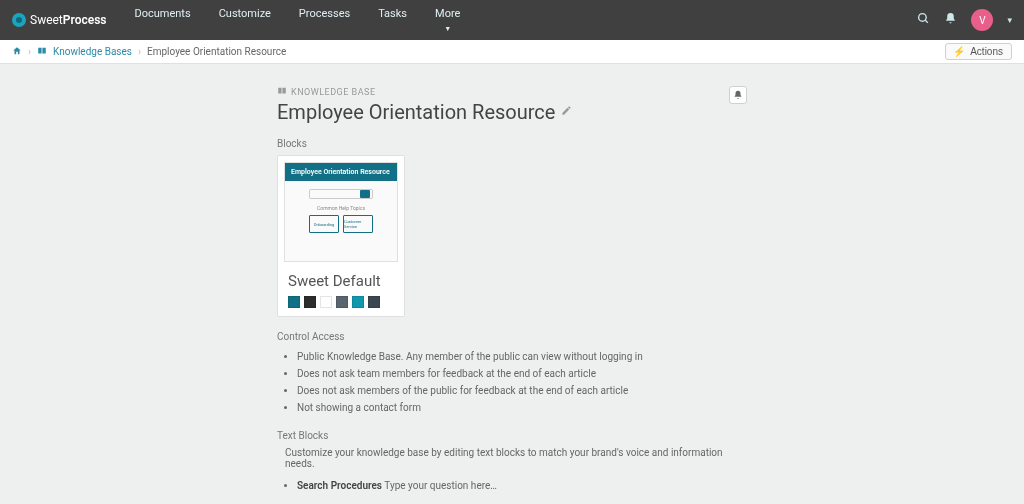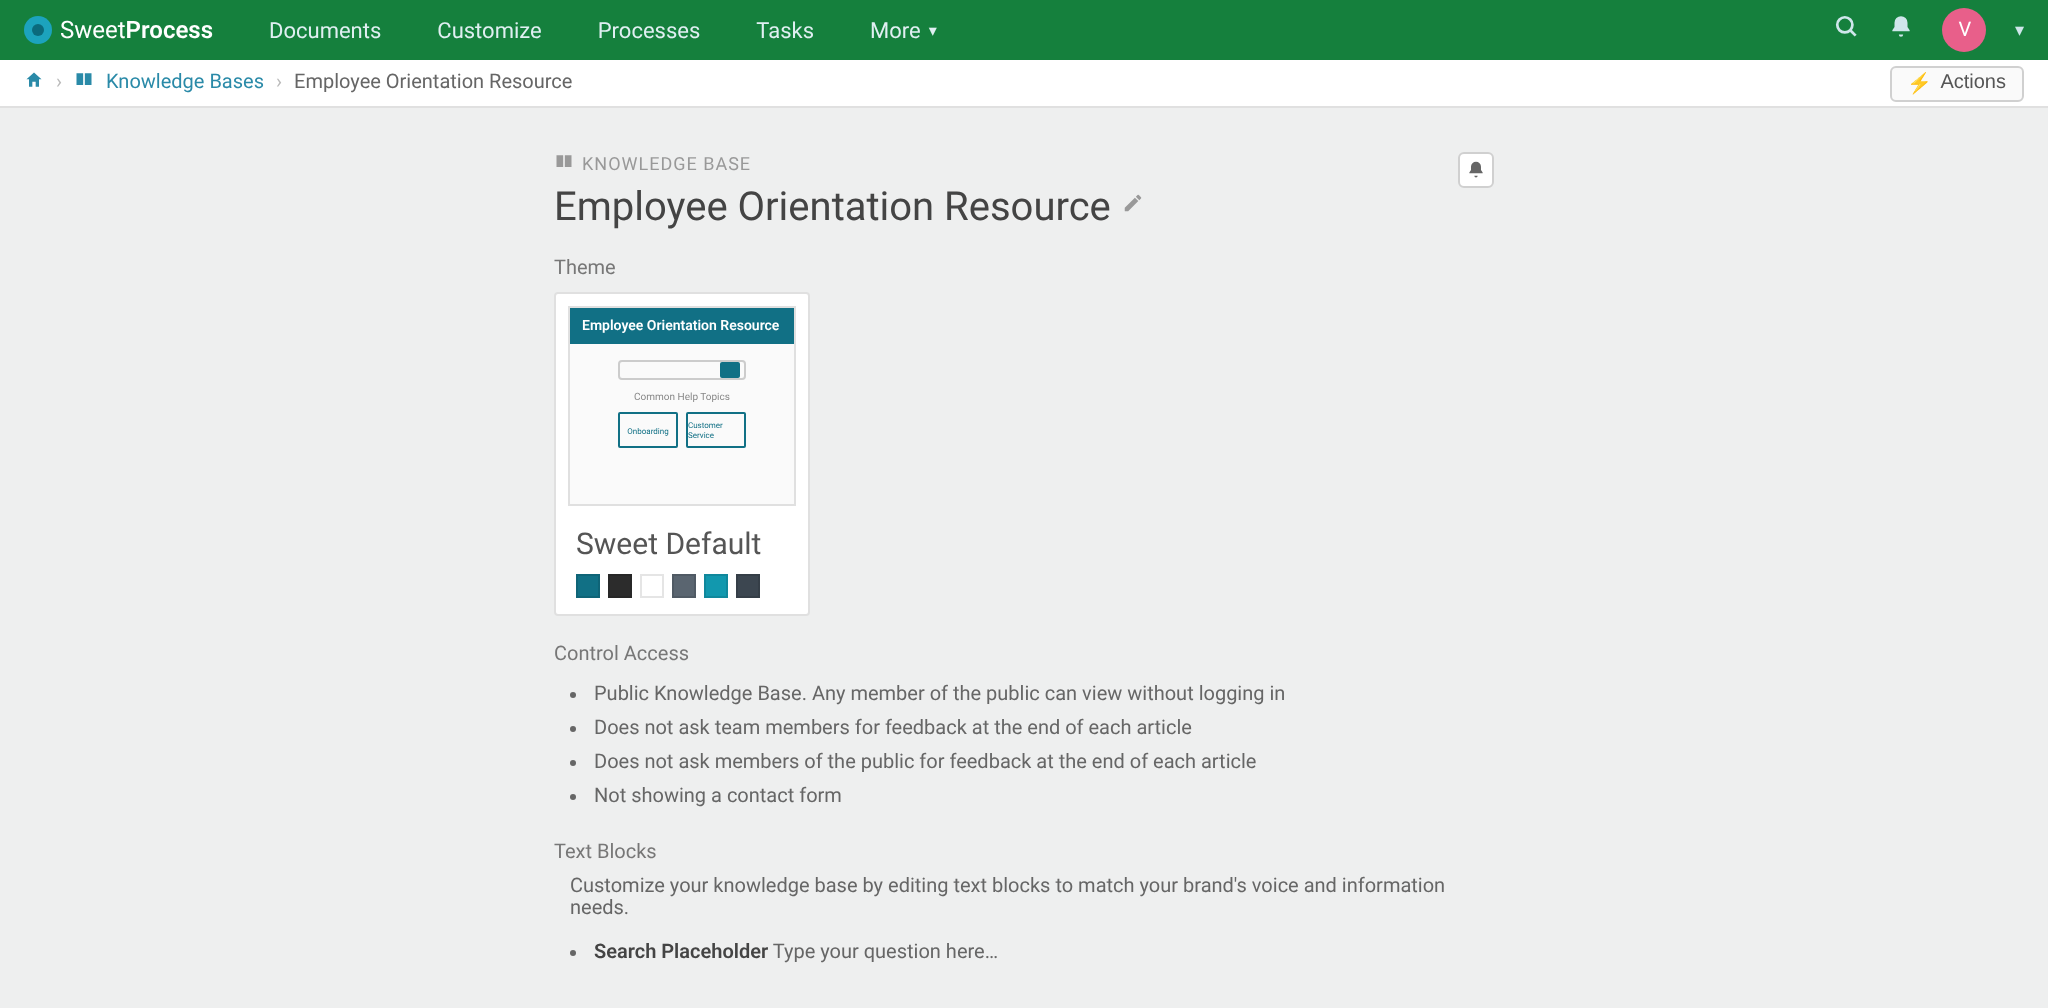--- a/index.html
+++ b/index.html
@@ -1,26 +1,26 @@
 <!DOCTYPE html>
 <html><head>
 <meta charset="utf-8">
 <style>
   * { margin: 0; padding: 0; box-sizing: border-box; }
   body { font-family: -apple-system, BlinkMacSystemFont, "Segoe UI", Roboto, Helvetica, Arial, sans-serif; background: #eeefef; color: #333; font-size: 12px; }
   
-  .topbar { background: #15803d; height: 30px; display: flex; align-items: center; padding: 0 12px; color: #fff; }
+  .topbar { background: #404040; height: 40px; display: flex; align-items: center; padding: 0 12px; color: #fff; }
   .logo { display: flex; align-items: center; margin-right: 28px; }
   .logo-icon { width: 14px; height: 14px; border-radius: 50%; background: #1ca3bd; margin-right: 4px; position: relative; }
   .logo-icon::before { content: ''; position: absolute; width: 6px; height: 6px; border-radius: 50%; background: #0b6a7c; top: 4px; left: 4px; }
   .logo-text { font-size: 12px; }
   .logo-text b { font-weight: 600; }
   .nav { display: flex; gap: 28px; justify-content: flex-end; }
   .nav a { color: #e0eff2; font-size: 11px; text-decoration: none; cursor: pointer; }
-  .nav-more { display: flex; align-items: center; gap: 4px; }
+  .nav-more { display: flex; align-items: center; gap: 4px; flex-direction: column; }
   .spacer { flex: 1; }
   .top-icons { display: flex; align-items: center; gap: 14px; }
   .top-icon { color: #cfe6eb; cursor: pointer; }
   .avatar { width: 22px; height: 22px; border-radius: 50%; background: #e85f8a; color: #fff; display: flex; align-items: center; justify-content: center; font-size: 10px; cursor: pointer; }
   .chev-down { font-size: 9px; color: #cfe6eb; cursor: pointer; }
 
   .breadcrumb-bar { background: #fff; border-bottom: 1px solid #e0e0e0; height: 24px; display: flex; align-items: center; padding: 0 12px; justify-content: space-between; }
   .breadcrumb { display: flex; align-items: center; gap: 6px; font-size: 10px; }
   .breadcrumb a { color: #2a8aa8; text-decoration: none; cursor: pointer; }
   .breadcrumb .sep { color: #bbb; }
@@ -136,21 +136,21 @@
     </div>
     <div class="title-row">
       <h1 class="title">Employee Orientation Resource</h1>
       <span class="edit-icon">
         <svg width="11" height="11" viewBox="0 0 24 24" fill="currentColor">
             <path d="M3 17.25V21h3.75L17.81 9.94l-3.75-3.75L3 17.25zM20.71 7.04a1 1 0 000-1.41l-2.34-2.34a1 1 0 00-1.41 0l-1.83 1.83 3.75 3.75 1.83-1.83z"></path>
           </svg>
       </span>
     </div>
 
-    <div class="section-label">Theme</div>
+    <div class="section-label">Blocks</div>
     <div class="theme-card">
       <div class="theme-preview">
         <div class="tp-header">
             <span class="tp-header-text">Employee Orientation Resource</span>
           </div>
         <div class="tp-body">
           <div class="tp-search">
               <div class="tp-search-btn"></div>
             </div>
           <div class="tp-heading">Common Help Topics</div>
@@ -182,17 +182,17 @@
 
     <ul class="info-list">
       <li>Does not ask team members for feedback at the end of each article</li>
       <li>Does not ask members of the public for feedback at the end of each article</li>
       <li>Not showing a contact form</li>
     </ul>
 
     <div class="section-label">Text Blocks</div>
     <div class="desc-text">Customize your knowledge base by editing text blocks to match your brand's voice and information needs.</div>
     <ul class="info-list">
-      <li><b>Search Placeholder</b> <span>Type your question here…</span></li>
+      <li><b>Search Procedures</b> <span>Type your question here…</span></li>
 
     </ul>
   </div>
 </div>
 
 </body></html>

